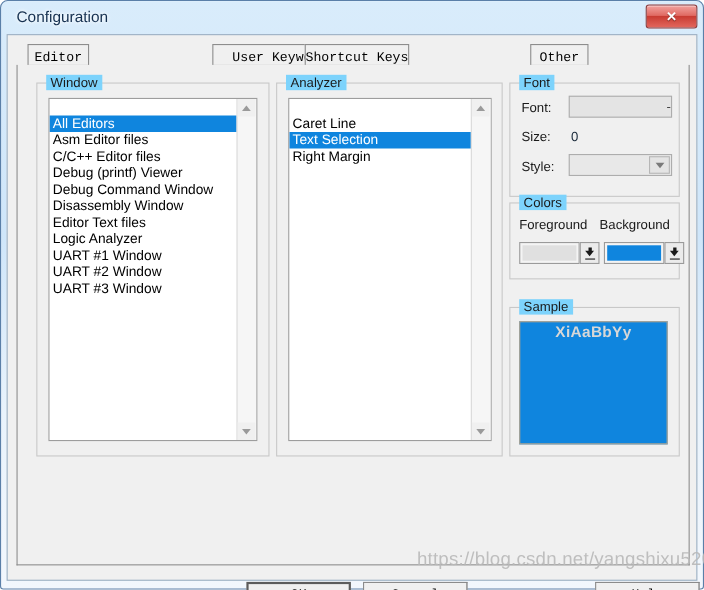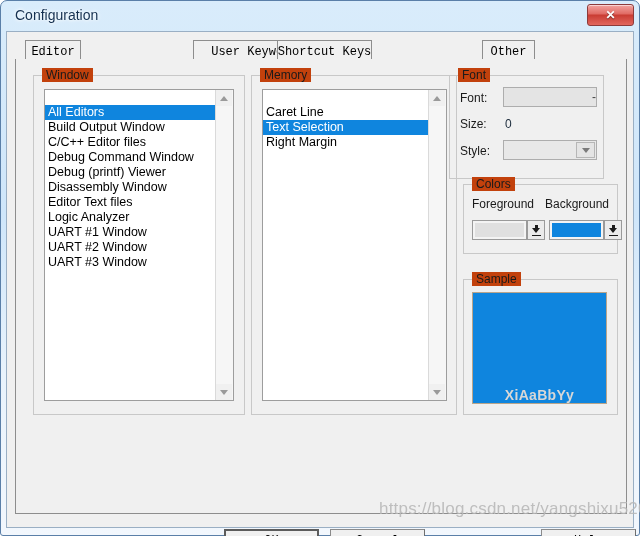--- a/index.html
+++ b/index.html
@@ -75,21 +75,21 @@
     box-sizing:border-box;
   }
   
   .group{
     position:absolute;
     border:1px solid #c8c8c8;
     box-sizing:border-box;
   }
   .group-label{
     position:absolute;top:-8px;left:8px;
-    background:#c2410c;padding:0 4px;
+    background:#7dd3fc;padding:0 4px;
     font-size:12px;color:#1a1a1a;
     white-space:nowrap;
   }
   
   .listbox{
     position:absolute;
     background:#ffffff;
     border:1px solid #9d9d9d;
     box-sizing:border-box;
     overflow:hidden;
@@ -167,21 +167,21 @@
   .dropglyph{position:relative;width:9px;height:10px;}
   .dropglyph .stem{position:absolute;left:3px;top:0;width:3px;height:4px;background:#1a1a1a;}
   .dropglyph .head{position:absolute;left:0;top:3px;width:0;height:0;
     border-left:4.5px solid transparent;border-right:4.5px solid transparent;border-top:5px solid #1a1a1a;}
   .dropglyph .bar{position:absolute;left:0;bottom:-1px;width:9px;height:1.5px;background:#1a1a1a;}
   
   .sample-box{
     position:absolute;
     border:1px solid #b9a58b;
     box-sizing:border-box;
-    display:flex;align-items:flex-end;justify-content:center;
+    display:flex;align-items:flex-start;justify-content:center;
   }
   .sample-text{
     font-size:14px;font-weight:bold;
     letter-spacing:.3px;
   }
   
   .btn{
     position:absolute;
     box-sizing:border-box;
     background:#f0f0f0;
@@ -231,62 +231,62 @@
       </div>
     </div>
 
     <div class="tabpage">
 
       <div class="group" style="left:17px;top:16px;width:212px;height:340px;">
         <span class="group-label">Window</span>
         <div class="listbox" style="left:10px;top:13px;width:190px;height:312px;">
           <div class="list-items" id="window-list">
               <div class="list-item selected">All Editors</div>
-              <div class="list-item">Build Output Window</div>
+              <div class="list-item">Asm Editor files</div>
               <div class="list-item">C/C++ Editor files</div>
+              <div class="list-item">Debug (printf) Viewer</div>
               <div class="list-item">Debug Command Window</div>
-              <div class="list-item">Debug (printf) Viewer</div>
               <div class="list-item">Disassembly Window</div>
               <div class="list-item">Editor Text files</div>
               <div class="list-item">Logic Analyzer</div>
               <div class="list-item">UART #1 Window</div>
               <div class="list-item">UART #2 Window</div>
               <div class="list-item">UART #3 Window</div>
             </div>
           <div class="vscroll">
             <div class="sc-arrow up">
                 <i class="tri up"></i>
               </div>
             <div class="sc-arrow down">
                 <i class="tri down"></i>
               </div>
           </div>
         </div>
       </div>
 
       <div class="group" style="left:235px;top:16px;width:206px;height:340px;">
-        <span class="group-label">Memory</span>
+        <span class="group-label">Analyzer</span>
         <div class="listbox" style="left:10px;top:13px;width:185px;height:312px;">
           <div class="list-items" id="element-list">
               <div class="list-item">Caret Line</div>
               <div class="list-item selected">Text Selection</div>
               <div class="list-item">Right Margin</div>
             </div>
           <div class="vscroll">
             <div class="sc-arrow up">
                 <i class="tri up"></i>
               </div>
             <div class="sc-arrow down">
                 <i class="tri down"></i>
               </div>
           </div>
         </div>
       </div>
 
-      <div class="group" style="left:433px;top:16px;width:155px;height:104px;text-align:right;">
+      <div class="group" style="left:447px;top:16px;width:155px;height:104px;text-align:right;">
         <span class="group-label">Font</span>
         <span class="f-label" style="left:10px;top:15px;">Font:</span>
         <div class="f-btn" style="left:53px;top:11px;width:94px;height:20px;">-</div>
         <span class="f-label" style="left:10px;top:41px;">Size:</span>
         <span class="f-value" style="left:55px;top:41px;">0</span>
         <span class="f-label" style="left:10px;top:68px;">Style:</span>
         <div class="combo" style="left:53px;top:64px;width:94px;height:20px;">
           <span class="f-value" style="left:4px;top:2px;"></span>
           <div class="combo-arrow">
             <i class="tri down"></i>

